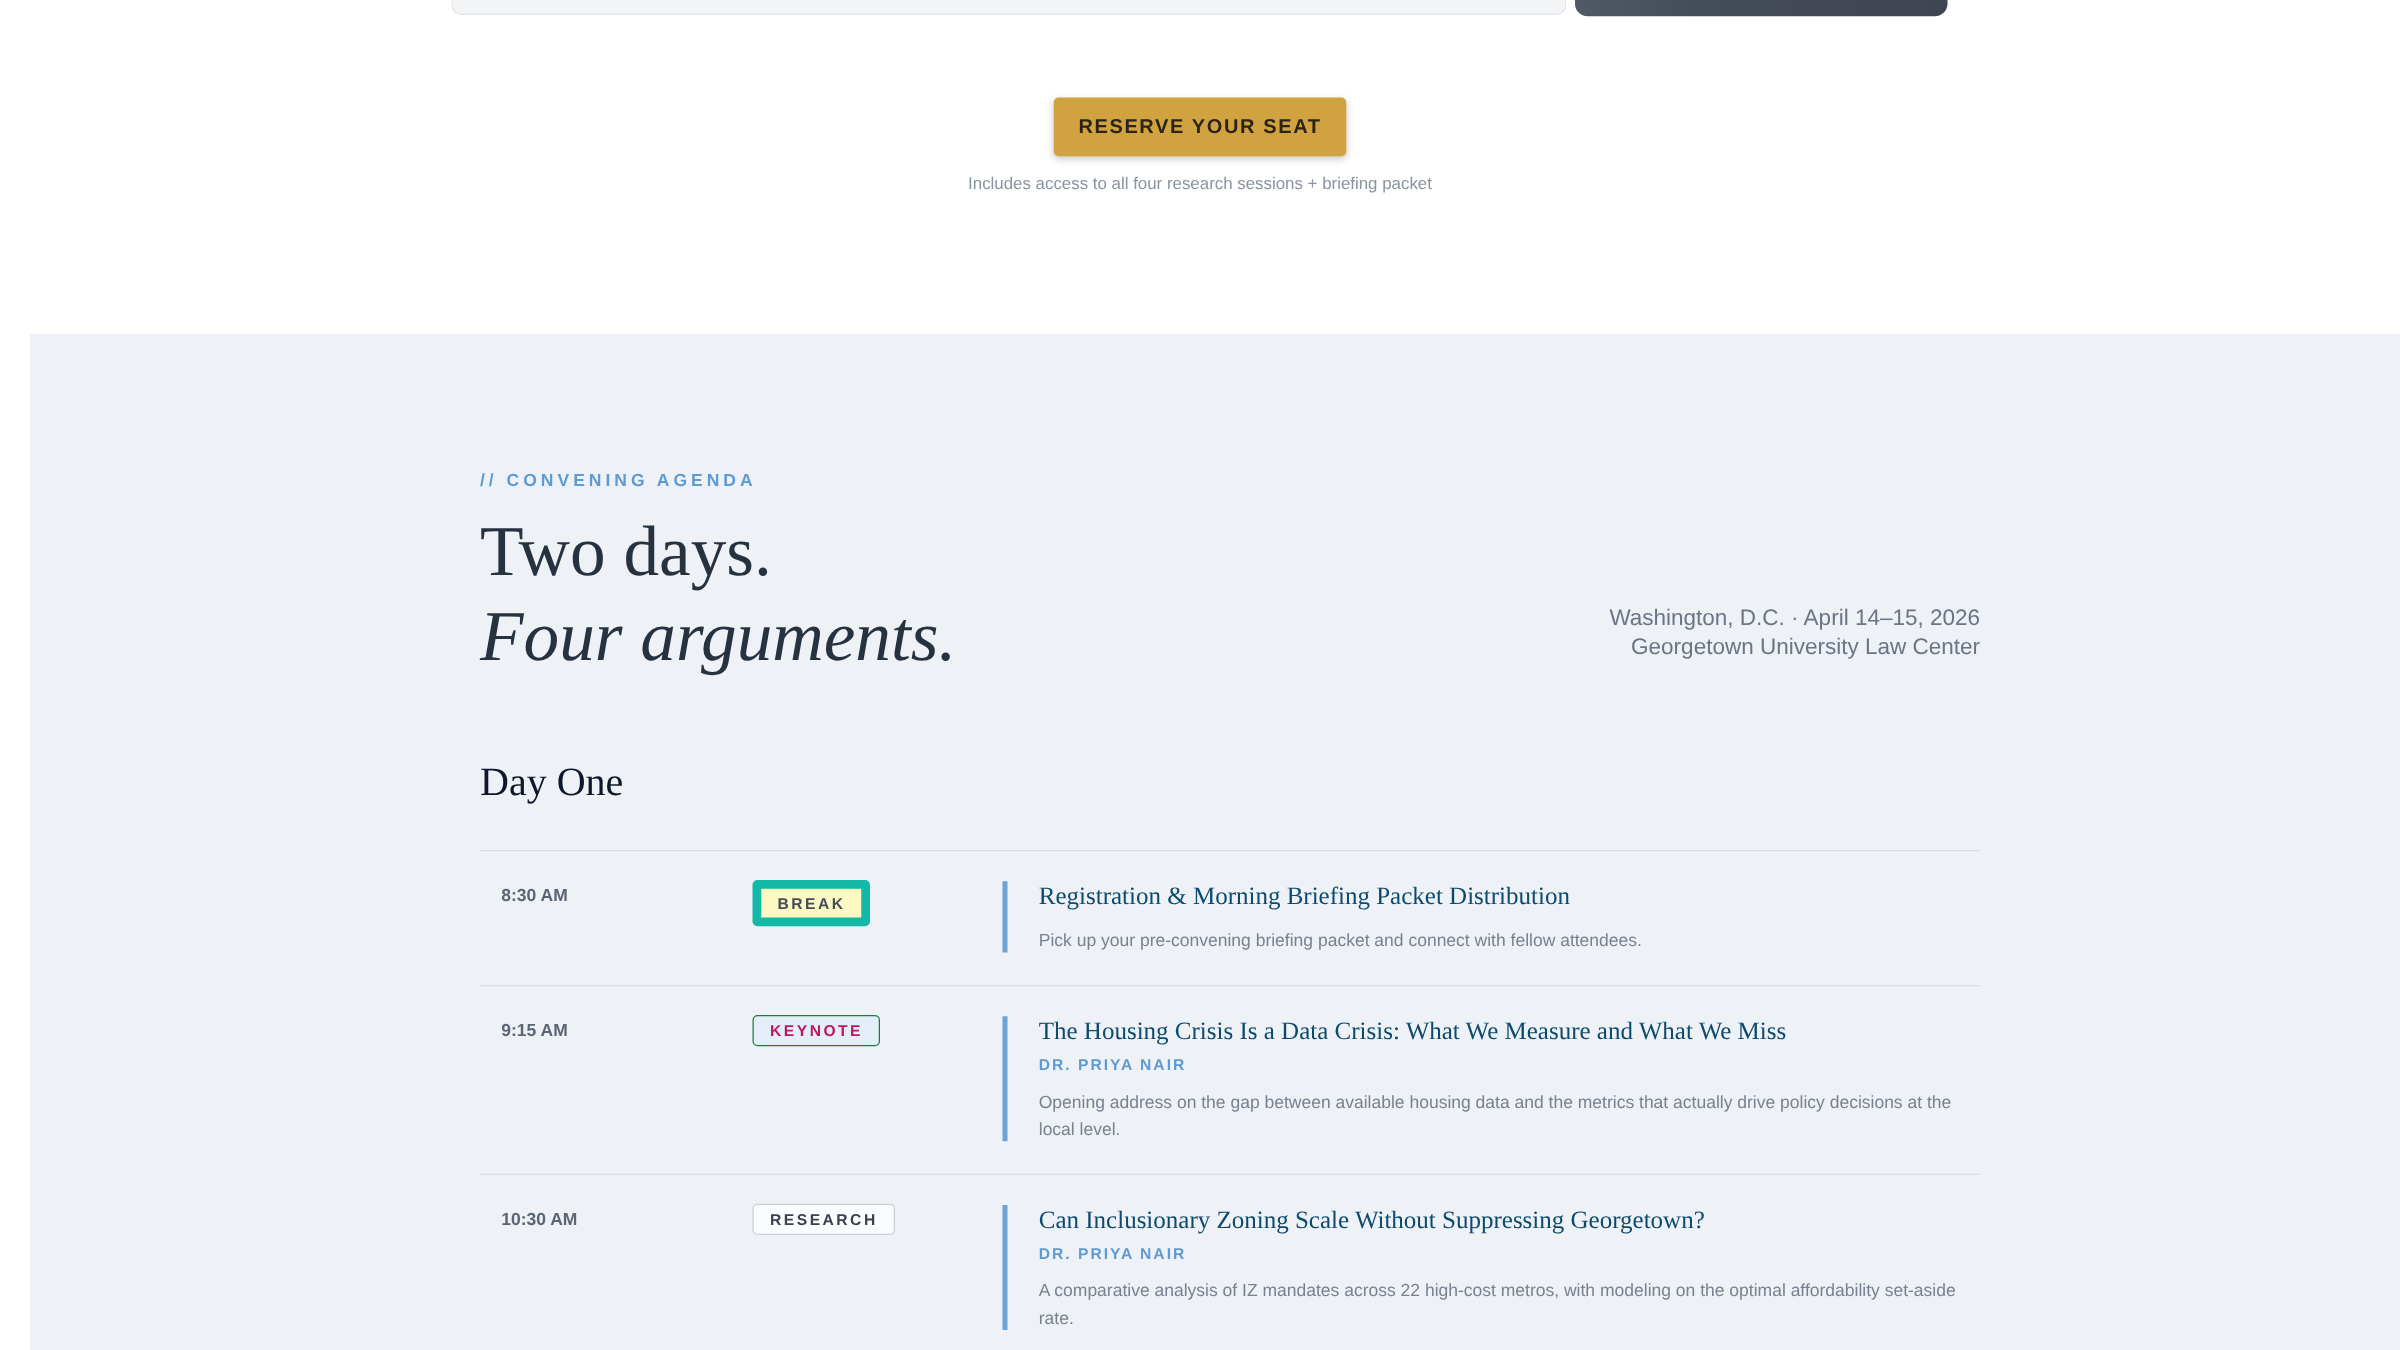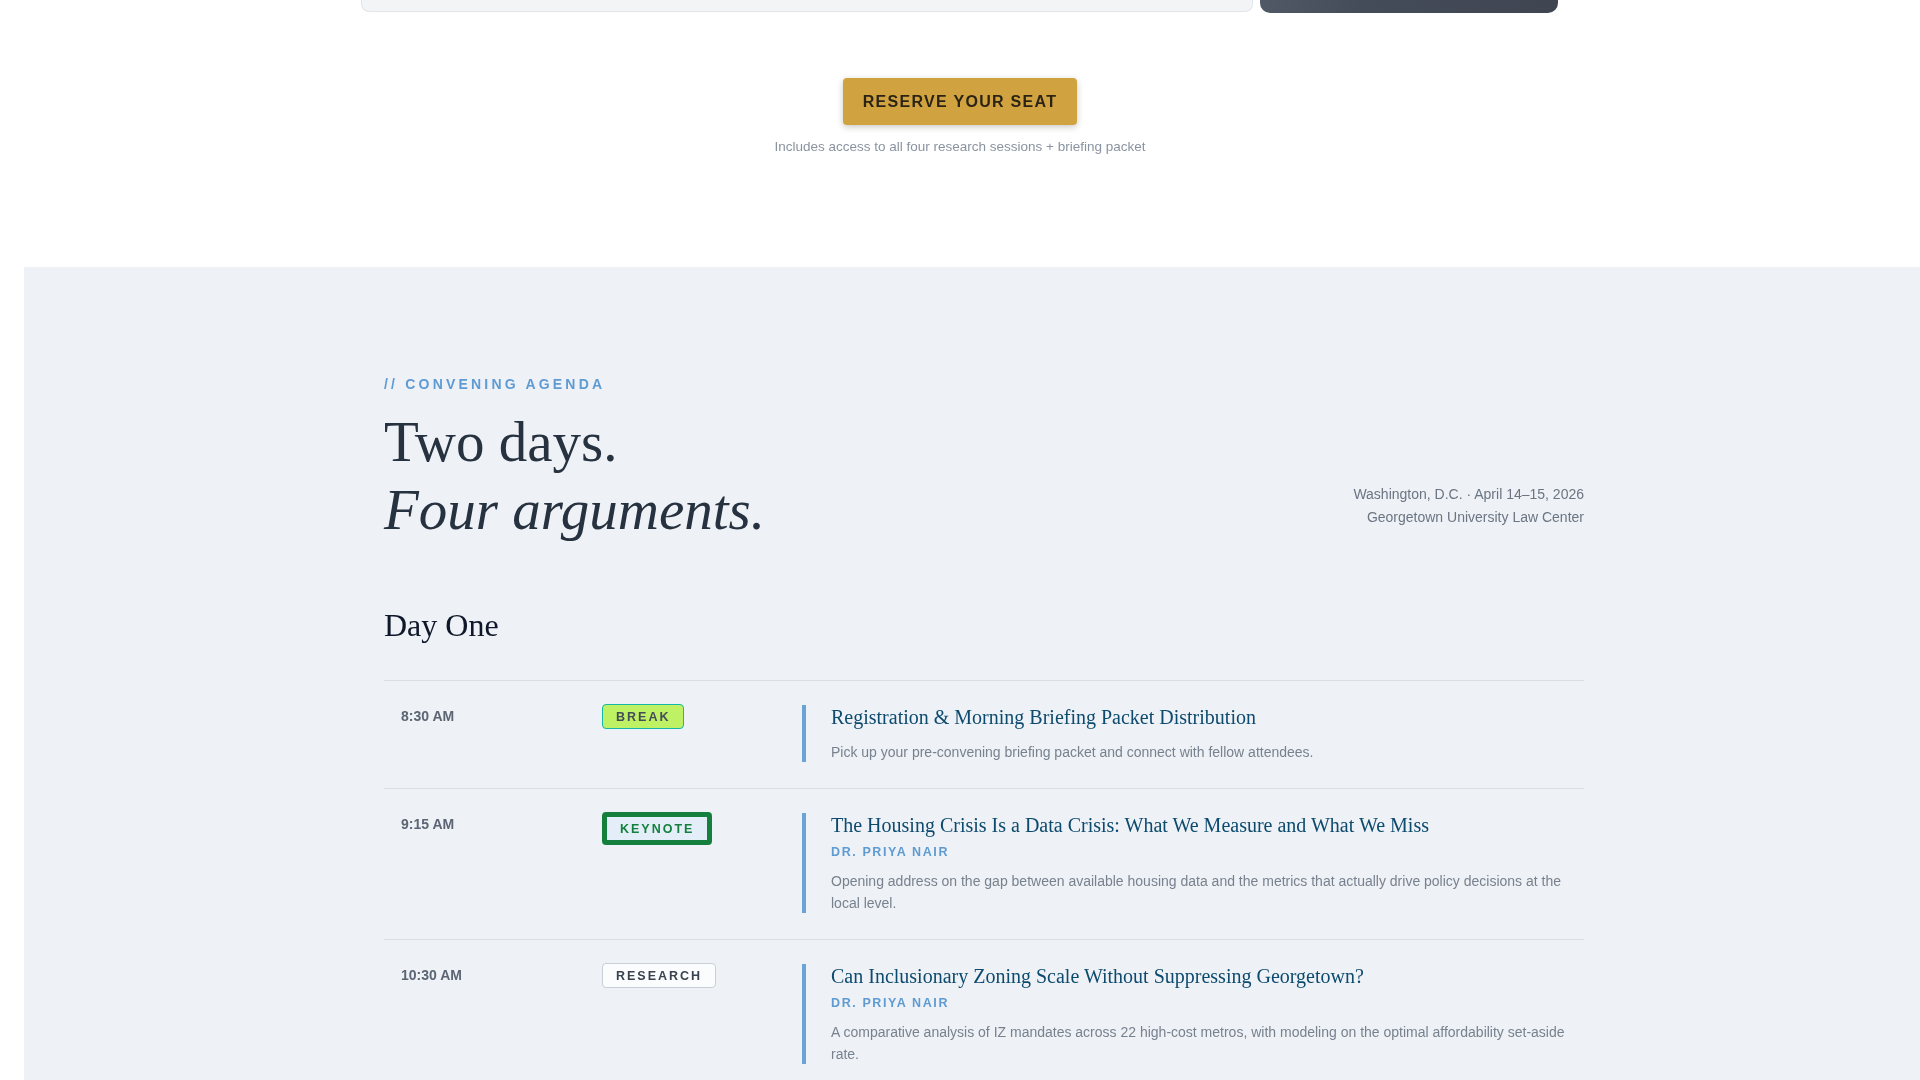--- a/index.html
+++ b/index.html
@@ -28,38 +28,38 @@
   
   .agenda-section { position:absolute; top:267px; left:0; width:1920px; height:813px;
     background:#eef1f5;margin-left:24px; }
   .container { width:1200px; margin:0 auto; padding-top:109px; }
 
   .agenda-head { display:flex; justify-content:space-between; align-items:flex-end; }
   .eyebrow { font-size:14px; font-weight:bold; letter-spacing:3.2px; color:#5e9bd3; }
   .big-title { margin-top:16px; font-family:"Liberation Serif", serif;
     font-size:57px; line-height:1.2; color:#273240; font-weight:normal; }
   .big-title .line2 { font-style:italic; }
-  .venue { text-align:right; font-size:14px; line-height:23px; color:#6b7583;
+  .venue { text-align:right; font-size:18px; line-height:23px; color:#6b7583;
     padding-bottom:16px; }
 
   .day-head { margin-top:62px; }
   .day-title { font-family:"Liberation Serif", serif; font-size:32px;
     color:#0f172a; font-weight:normal; }
   .day-date { margin-top:9px; font-size:14px; font-weight:bold;
     letter-spacing:2.6px; color:#5e9bd3; }
 
   .schedule { margin-top:36px; }
   .session { display:grid; grid-template-columns:218px 200px 1fr;
     padding:23px 0 25px; border-top:1px solid #d9dee4; }
   .time { padding-left:17px; padding-top:4px; font-size:14px; font-weight:bold;
     color:#5b6573; }
   .badge { display:inline-block; align-self:start; padding:5px 13px 4px;
     border-radius:4px; font-size:12.5px; font-weight:bold; letter-spacing:2px; }
-  .badge--gray  { background:#bef264; border:1px solid #14b8a6; color:#434d59; }
-  .badge--blue  { background:#e4eef8; border:5px solid #15803d; color:#15803d; }
+  .badge--gray  { background:#fef9c3; border:7px solid #14b8a6; color:#434d59; }
+  .badge--blue  { background:#e4eef8; border:1px solid #15803d; color:#be185d; }
   .badge--light { background:#fbfcfd; border:1px solid #c8cfd7; color:#39424e; }
   .session-body { position:relative; padding-left:29px; }
   .accent-bar { position:absolute; left:0; top:1px; bottom:1px; width:4px;
     background:#6ba3d6; }
   .session-title { font-family:"Liberation Serif", serif; font-size:20px;
     line-height:26px; color:#0c4a6e; font-weight:normal; }
   .speaker { margin-top:7px; font-size:12.5px; font-weight:bold;
     letter-spacing:1.6px; color:#5e9bd3; }
   .session-desc { margin-top:11px; font-size:14px; line-height:22px;
     color:#78828f; max-width:760px; }

